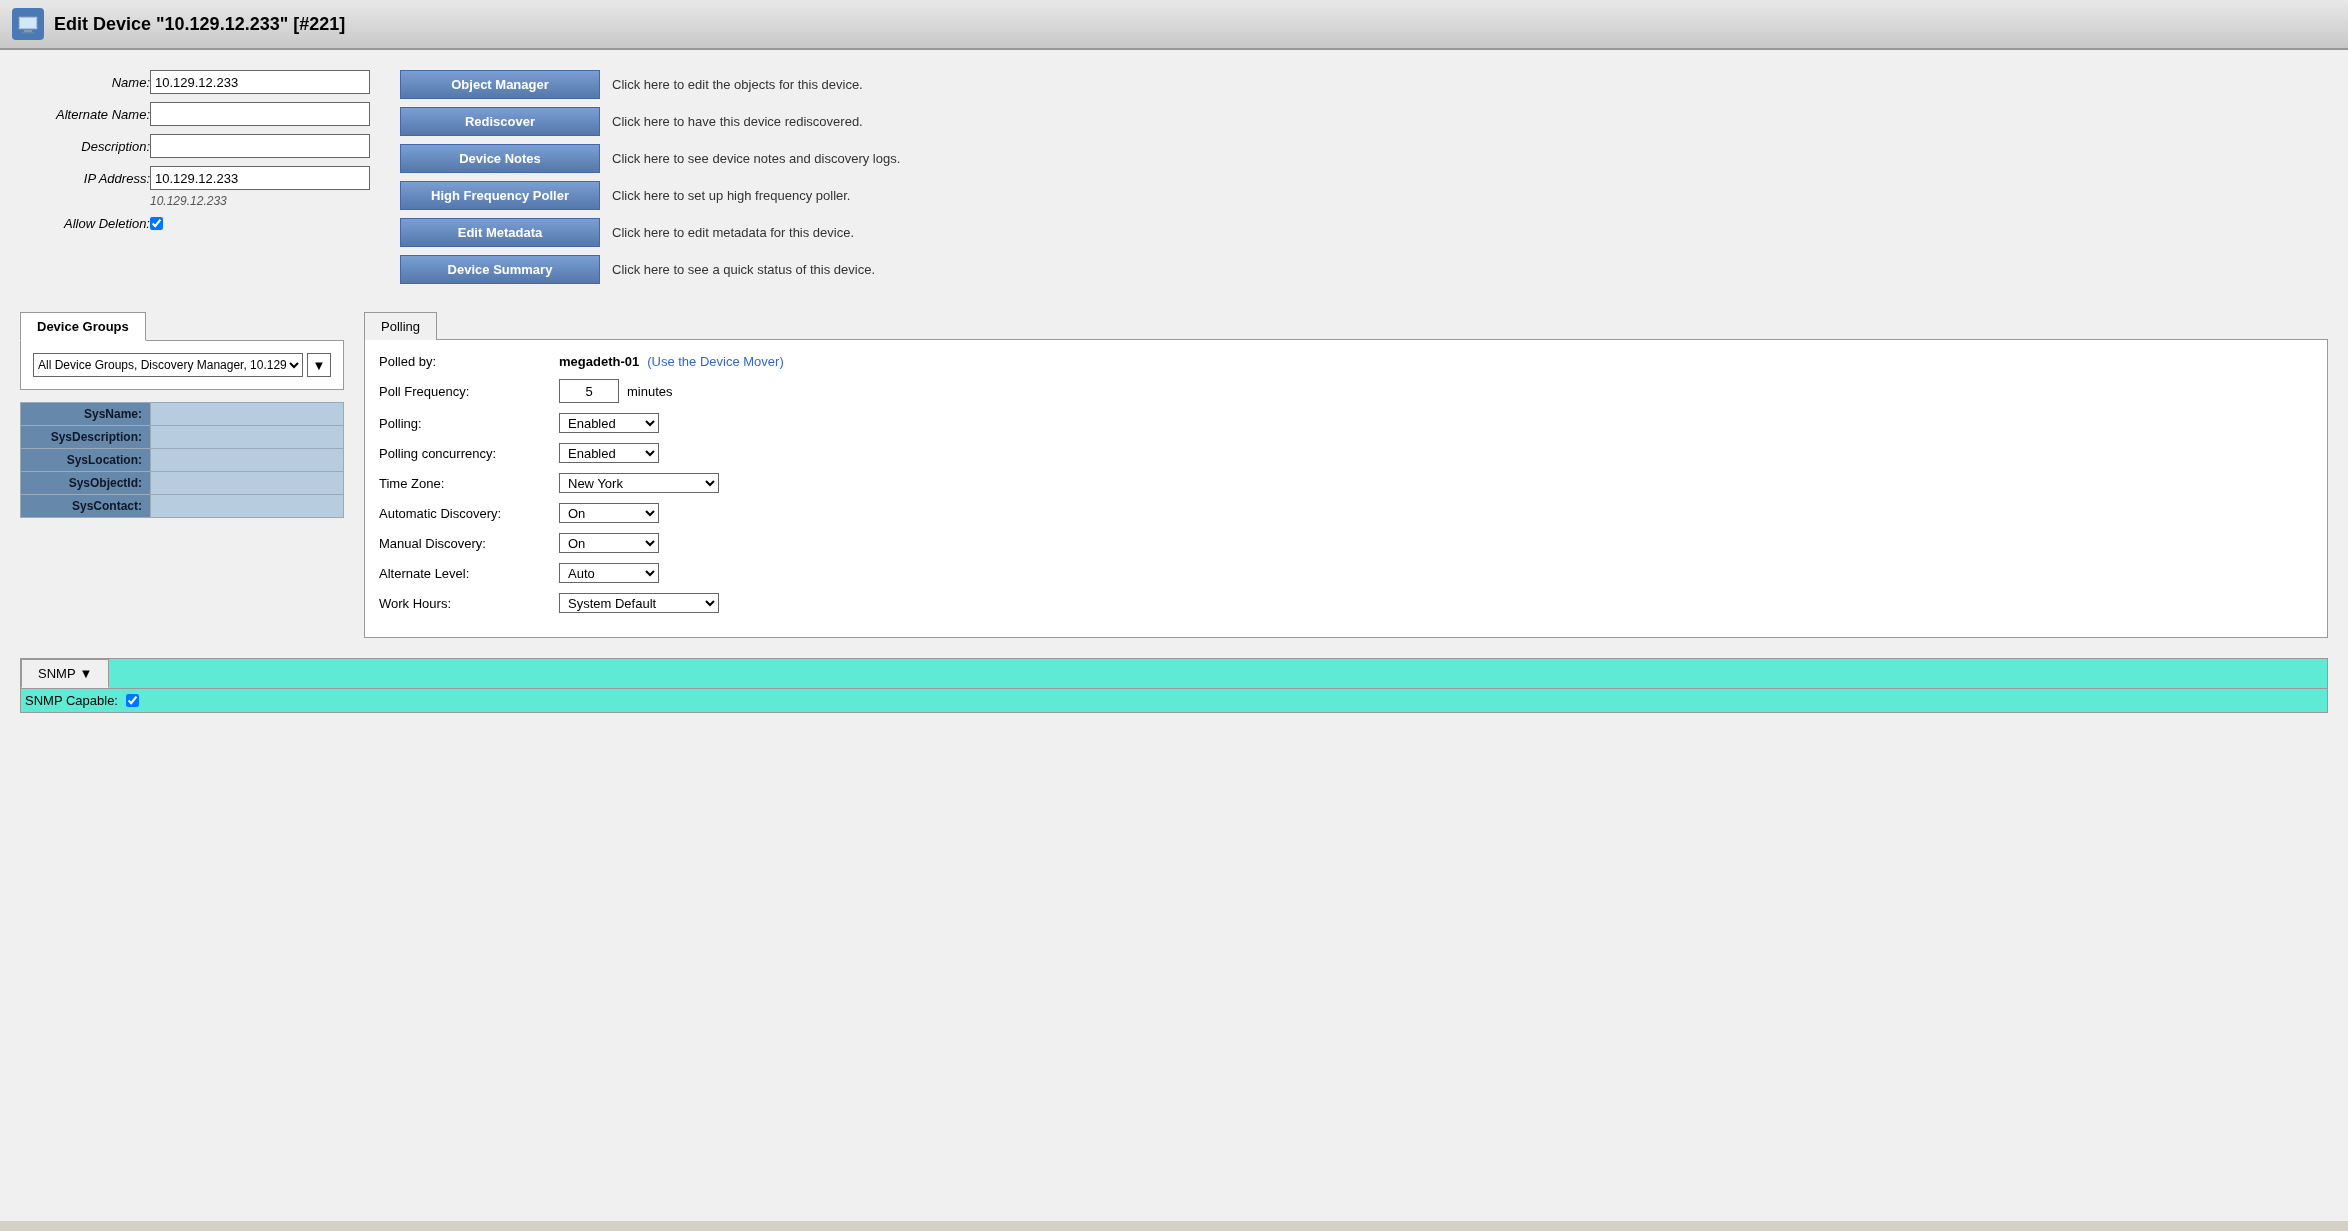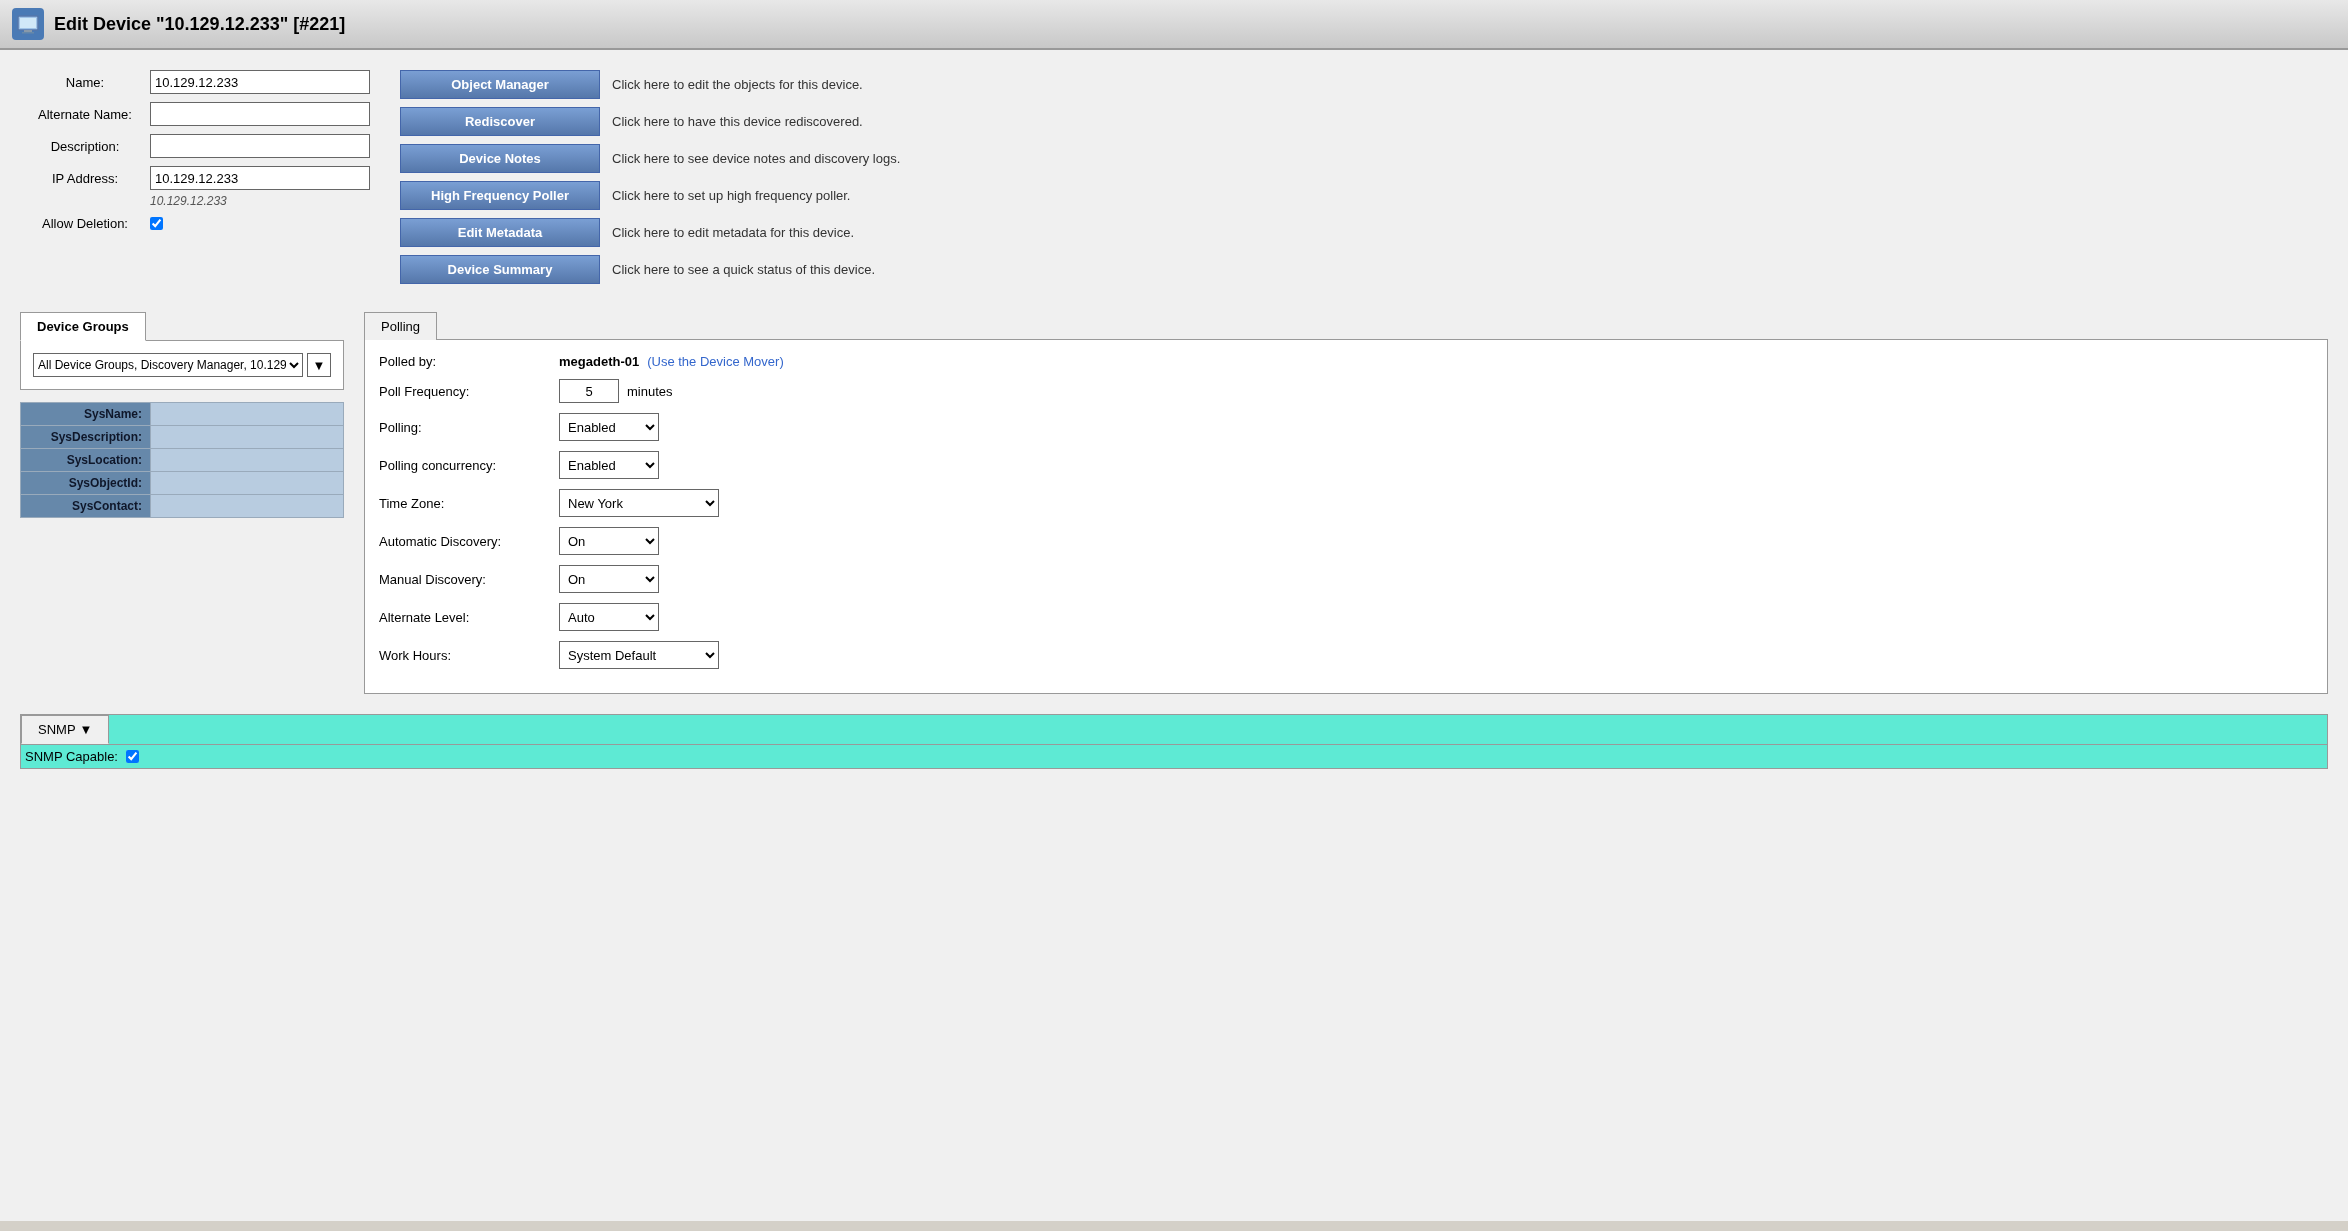--- a/index.html
+++ b/index.html
@@ -51,22 +51,23 @@
       flex: 0 0 auto;
     }
 
     .form-row {
       display: flex;
       align-items: center;
       margin-bottom: 8px;
     }
     .form-label {
       width: 130px;
-      text-align: center;
-      font-size: 13px;
+      text-align: right;
+      font-size: 13px;
+      font-style: italic;
     }
     .form-input {
       width: 220px;
       height: 24px;
       border: 1px solid #666;
       padding: 2px 4px;
       font-size: 13px;
       background: white;
     }
     .ip-hint {
@@ -243,21 +244,21 @@
     .poll-input {
       width: 60px;
       height: 24px;
       border: 1px solid #666;
       padding: 2px 4px;
       font-size: 13px;
       background: white;
       text-align: center;
     }
     .poll-select {
-      height: 28px;
+      height: 20px;
       border: 1px solid #666;
       font-size: 13px;
       background: white;
       padding: 0 4px;
       cursor: pointer;
       min-width: 100px;
     }
     .poll-select-wide {
       min-width: 160px;
     }

